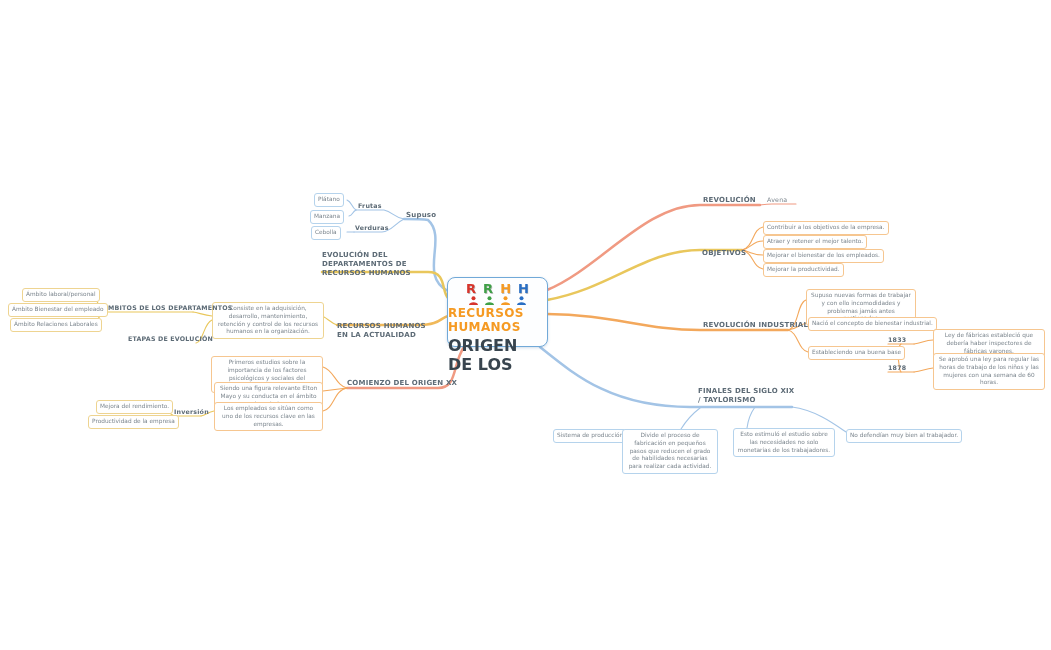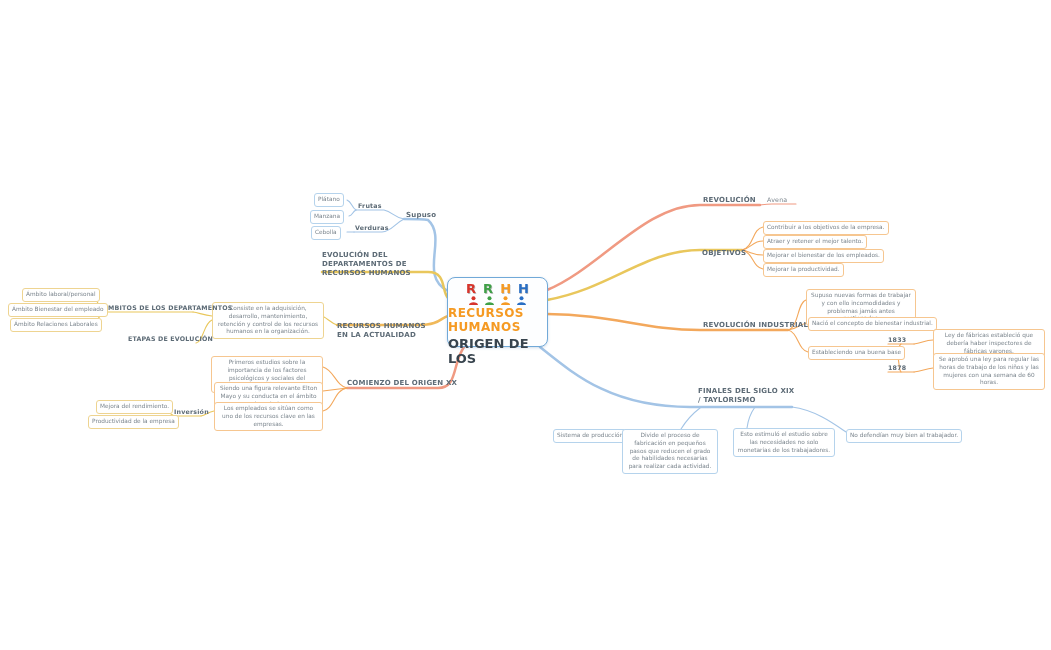--- a/index.html
+++ b/index.html
@@ -19,21 +19,21 @@
   .box.yellow{border-color:#eed491}
   .box.orange{border-color:#f6c690}
   .center-node{position:absolute;left:447px;top:277px;width:101px;height:70px;
        border:1.5px solid #71a9d8;border-radius:8px;background:#fdfeff;
        box-shadow:0 1px 3px rgba(70,120,170,.25);
        display:flex;flex-direction:column;align-items:center;padding-top:4px;z-index:5}
   .logo-letters{display:flex;gap:7px;font-weight:bold;font-size:13px;line-height:1}
   .logo-letters span{text-shadow:.6px .6px 0 rgba(0,0,0,.25)}
   .persons{display:flex;gap:5px;margin-top:1px}
   .logo-brand{font-size:12px;font-weight:bold;color:#f59a23;letter-spacing:.4px;margin-top:1px}
-  .center-title{font-size:13px;font-weight:bold;color:#38444e;margin-top:2px}
+  .center-title{font-size:16px;font-weight:bold;color:#38444e;margin-top:2px}
 </style>
 </head>
 <body>
 
 <div class="canvas">
 
   <svg class="wires" width="1051" height="650" viewBox="0 0 1051 650" fill="none" stroke-linecap="round">
 
     <g stroke="#a3c4e6" stroke-width="2.5">
       <path d="M448,291 C418,276 448,238 428,220 Q423,219 404,219"></path>

